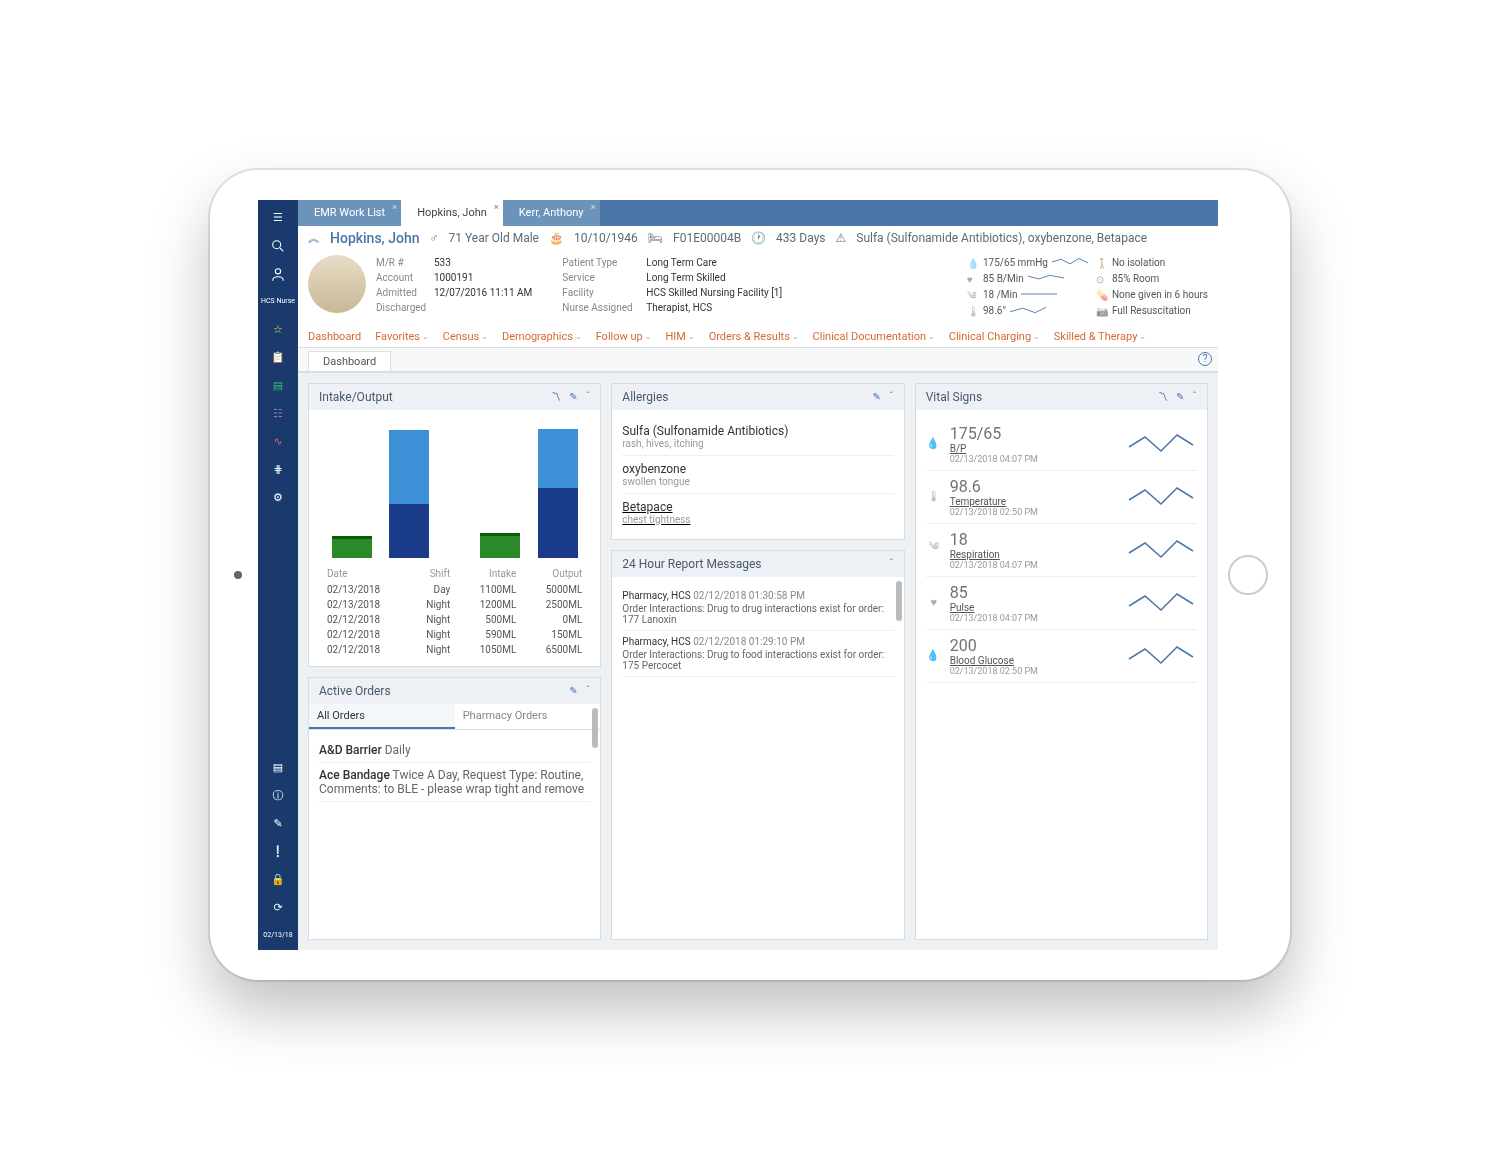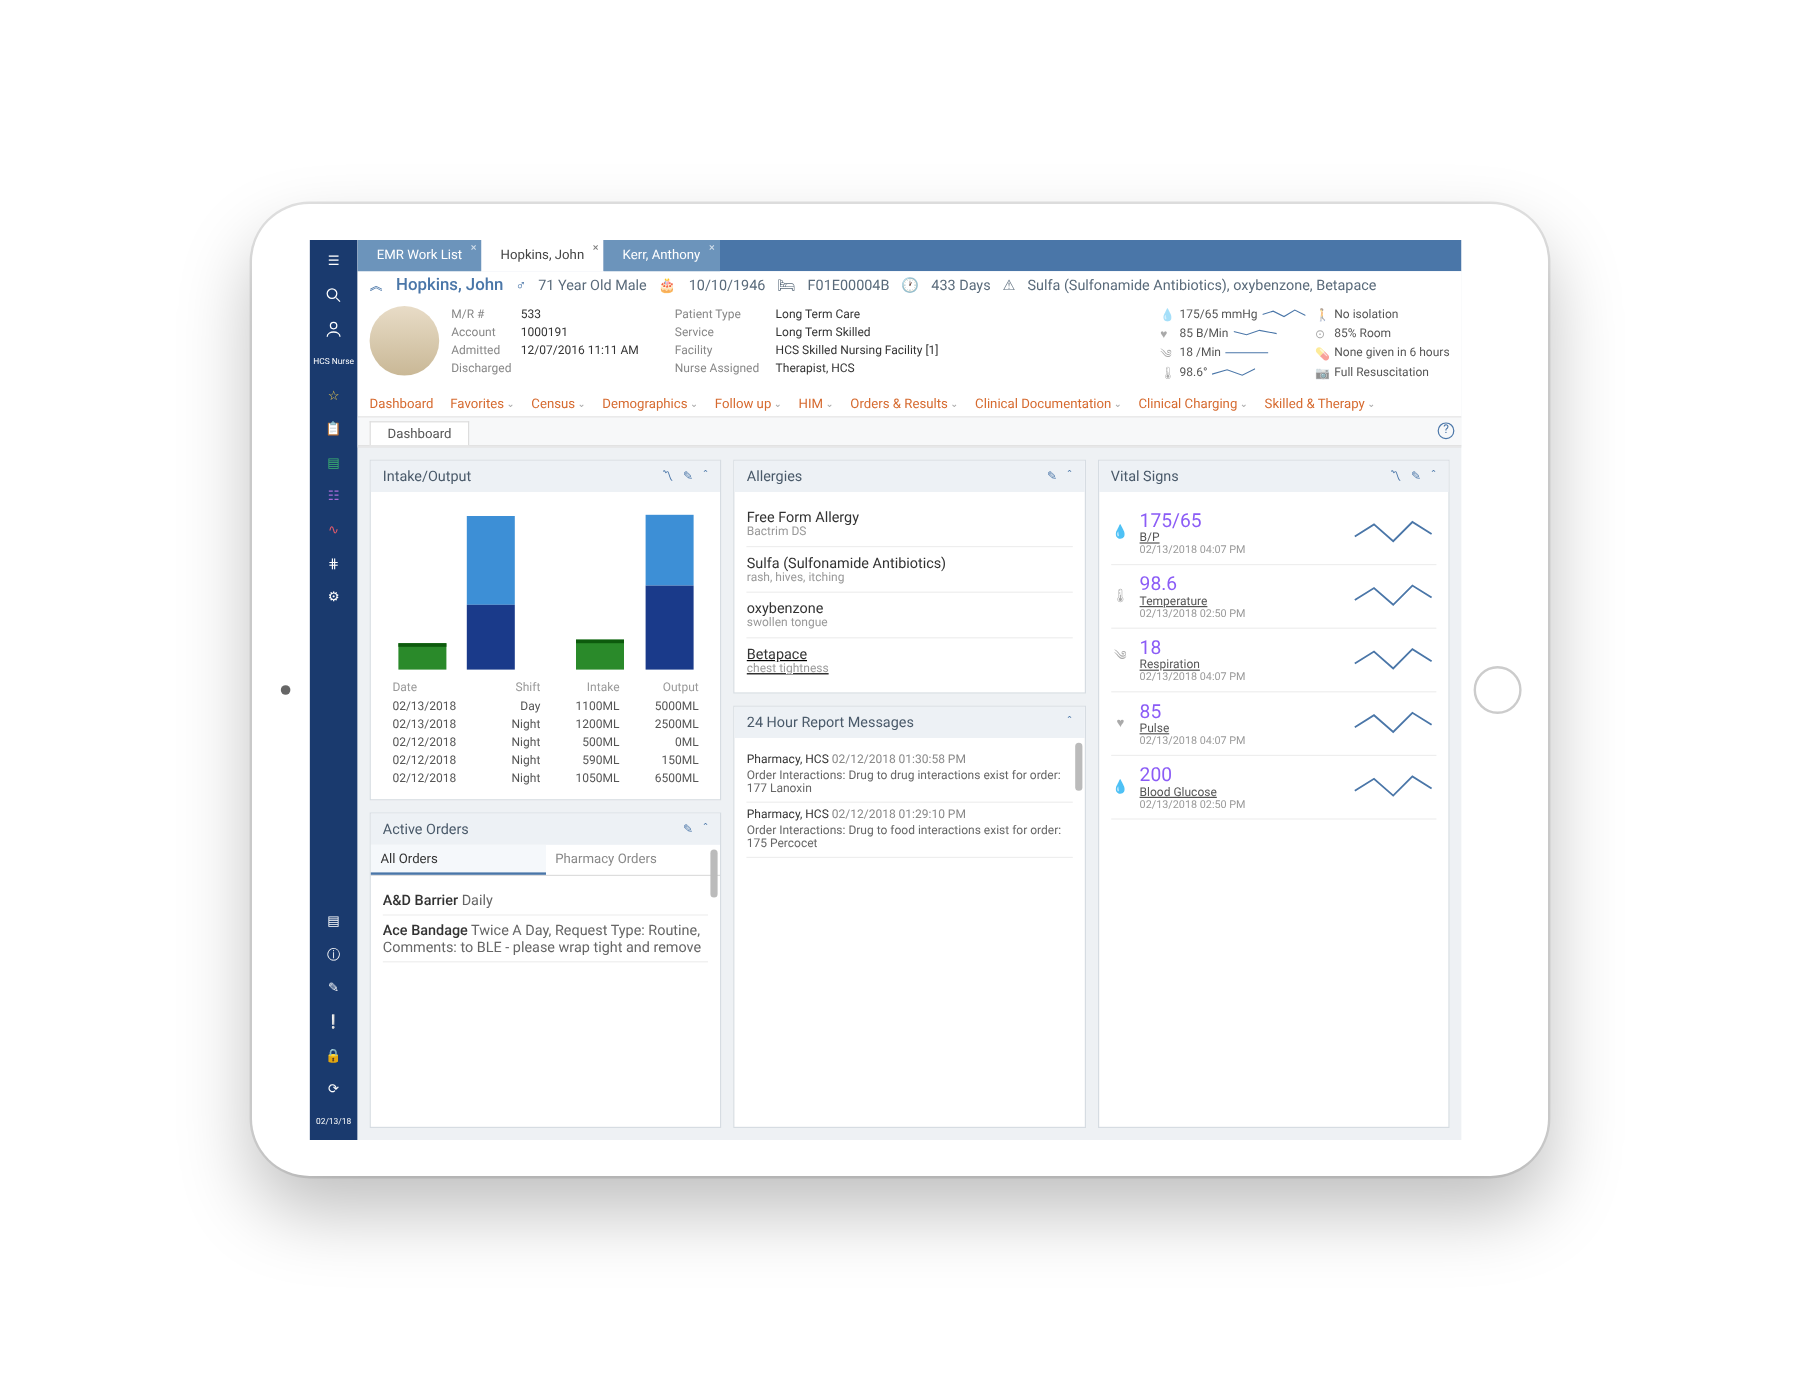--- a/index.html
+++ b/index.html
@@ -71,21 +71,21 @@
 .alg-react { color: #999; font-size: 10px; }
 .msg { border-bottom: 1px solid #eee; padding: 5px 0; font-size: 10px; }
 .msg .from { color: #333; }
 .msg .ts { color: #888; }
 .msg .body { color: #666; margin-top: 2px; }
 
 
 .vs-row { display: flex; align-items: center; gap: 8px; border-bottom: 1px solid #eee; padding: 6px 0; }
 .vs-row .icon { width: 16px; color: #aaa; text-align: center; }
 .vs-row .meta { flex: 1; }
-.vs-row .val { font-size: 16px; color: #8b5cf6; }
+.vs-row .val { font-size: 16px; color: #737373; }
 .vs-row .lbl { font-size: 10px; color: #555; text-decoration: underline; }
 .vs-row .ts { font-size: 9px; color: #999; }
 .vs-spark { width: 70px; height: 34px; }
 
 
 .ord-tabs { display: flex; border-bottom: 1px solid #ddd; }
 .ord-tab { flex: 1; padding: 5px 8px; font-size: 11px; color: #888; cursor: pointer; }
 .ord-tab.active { background: #f5f8fb; color: #333; border-bottom: 2px solid #4a76a8; }
 .ord-item { padding: 5px 0; border-bottom: 1px solid #eee; font-size: 12px; color: #666; }
 .ord-item .nm { color: #333; font-weight: 500; }
@@ -343,24 +343,20 @@
           <div class="card">
             <div class="card-hdr">
                 <span class="title">Allergies</span>
               <span class="actions">
                   <span>✎</span>
                   <span>ˆ</span>
                 </span>
             </div>
             <div class="card-body" id="alg-body">
                 <div class="alg-item">
-                  <div class="alg-name">Free Form Allergy</div>
-                  <div class="alg-react">Bactrim DS</div>
-                </div>
-                <div class="alg-item">
                   <div class="alg-name">Sulfa (Sulfonamide Antibiotics)</div>
                   <div class="alg-react">rash, hives, itching</div>
                 </div>
                 <div class="alg-item">
                   <div class="alg-name">oxybenzone</div>
                   <div class="alg-react">swollen tongue</div>
                 </div>
                 <div class="alg-item">
                   <div class="alg-name">Betapace</div>
                   <div class="alg-react">chest tightness</div>

